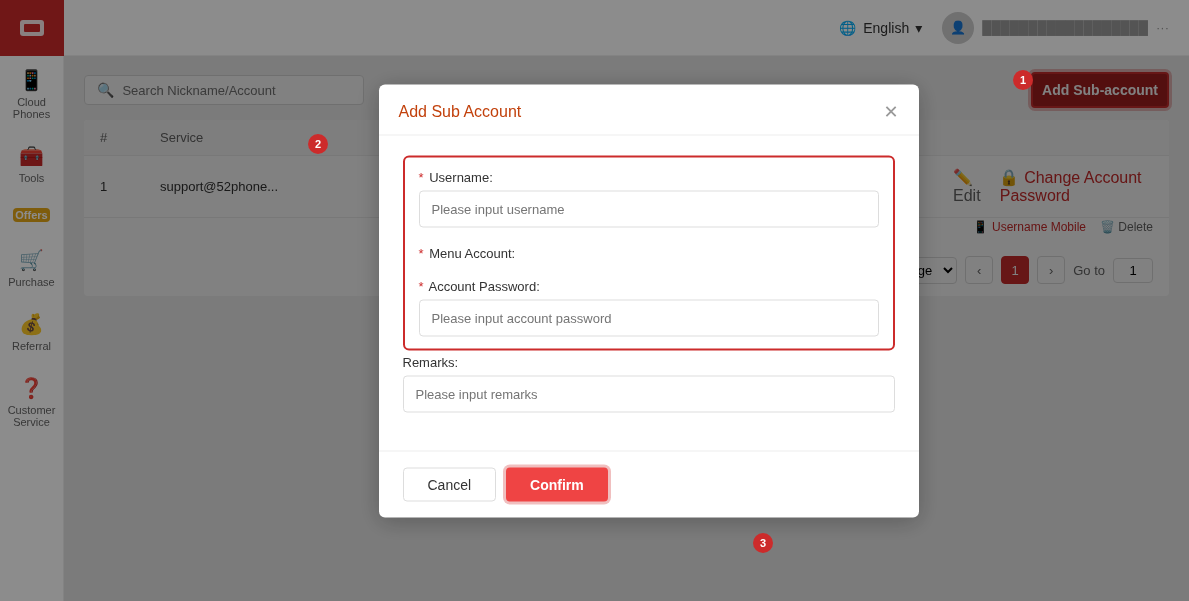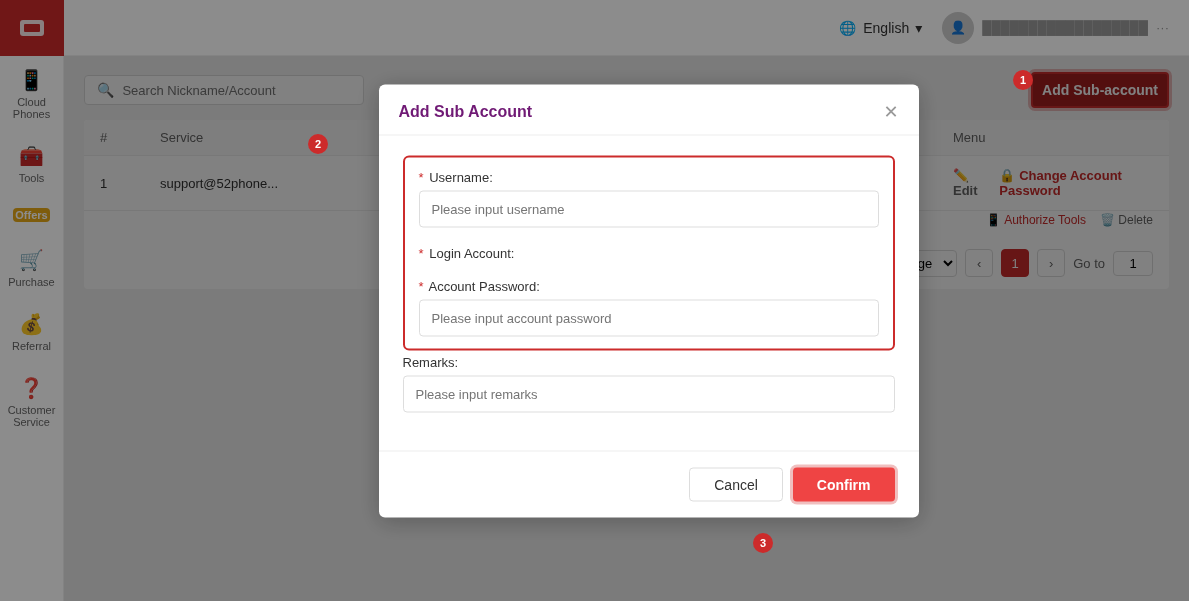--- a/index.html
+++ b/index.html
@@ -71,21 +71,21 @@
     
     .table-container { background: #fff; border-radius: 4px; overflow: hidden; }
     .table-header {
       display: grid; grid-template-columns: 60px 1fr 1fr 200px; background: #fafafa;
       border-bottom: 1px solid #eee; padding: 10px 16px; color: #666; font-size: 13px;
     }
     .table-row-data {
       display: grid; grid-template-columns: 60px 1fr 1fr 200px;
       padding: 12px 16px; border-bottom: 1px solid #eee; align-items: center; color: #333; font-size: 13px;
     }
-    .table-actions { display: flex; gap: 10px; font-size: 13px; color: #666; font-weight: bold; }
+    .table-actions { display: flex; gap: 10px; font-size: 16px; color: #666; }
     .action-link { color: #666; cursor: pointer; display: flex; align-items: center; gap: 3px; }
     .action-red { color: #cc2b2b; }
 
     
     .pagination {
       display: flex; align-items: center; justify-content: flex-end; padding: 12px 16px; gap: 8px;
       font-size: 13px; color: #666;
     }
     .page-btn {
       width: 28px; height: 28px; border: 1px solid #ddd; border-radius: 4px;
@@ -109,25 +109,25 @@
     
     .modal {
       position: fixed; top: 50%; left: 50%; transform: translate(-40%, -50%);
       background: #fff; border-radius: 6px; width: 540px; z-index: 20;
       box-shadow: 0 4px 24px rgba(0,0,0,0.25); padding: 0;
     }
     .modal-header {
       padding: 16px 20px 12px; border-bottom: 1px solid #eee; display: flex;
       align-items: center; justify-content: space-between;
     }
-    .modal-title { font-size: 16px; font-weight: bold; color: #701a75; }
+    .modal-title { font-size: 16px; font-weight: normal; color: #c2410c; }
     .modal-close { cursor: pointer; color: #999; font-size: 18px; background: none; border: none; }
     .modal-body { padding: 20px 24px; }
     .modal-footer {
-      padding: 16px 24px; display: flex; justify-content: flex-end; gap: 10px;
+      padding: 16px 24px; display: flex; gap: 10px;
       border-top: 1px solid #eee;
     }
 
     
     .form-group { margin-bottom: 18px; }
     .form-label { font-size: 13px; color: #333; margin-bottom: 6px; display: block; }
     .form-label .required { color: #cc2b2b; margin-right: 2px; }
     .form-input {
       width: 100%; border: 1px solid #ddd; border-radius: 4px; padding: 10px 12px;
       font-size: 13px; color: #999; outline: none;
@@ -206,33 +206,32 @@
       <input type="text" placeholder="Search Nickname/Account" style="">
     </div>
     <button class="add-sub-btn">Add Sub-account</button>
   </div>
 
   <div class="table-container">
     <div class="table-header">
       <span>#</span>
       <span>Service</span>
       <span></span>
-      <span>Menu</span>
     </div>
     <div class="table-row-data">
       <span>1</span>
       <span>support@52phone...</span>
       <span></span>
       <div class="table-actions">
         <span class="action-link">✏️ Edit</span>
         <span class="action-link action-red">🔒 Change Account Password</span>
       </div>
     </div>
     <div style="padding: 0 16px 10px; display:flex; justify-content:flex-end; gap:14px; font-size:12px; color:#666; padding-right: 16px; padding-top: 2px;">
-      <span class="action-link action-red">📱 Authorize Tools</span>
+      <span class="action-link action-red">📱 Username Mobile</span>
       <span class="action-link">🗑️ Delete</span>
     </div>
     <div class="pagination">
       <select class="page-select">
         <option>10/page</option>
         <option>20/page</option>
       </select>
       <div class="page-btn">‹</div>
       <div class="page-btn active">1</div>
       <div class="page-btn">›</div>
@@ -263,21 +262,21 @@
         <label class="form-label">
           <span class="required">*</span>
           <span>Username:</span>
         </label>
         <input class="form-input" type="text" placeholder="Please input username" style="">
       </div>
 
       <div class="form-group">
         <label class="form-label">
           <span class="required">*</span>
-          <span>Login Account:</span>
+          <span>Menu Account:</span>
         </label>
       </div>
 
       <div class="form-group" style="margin-bottom:0;">
         <label class="form-label">
           <span class="required">*</span>
           <span>Account Password:</span>
         </label>
         <input class="form-input" type="password" placeholder="Please input account password" style="">
       </div>

